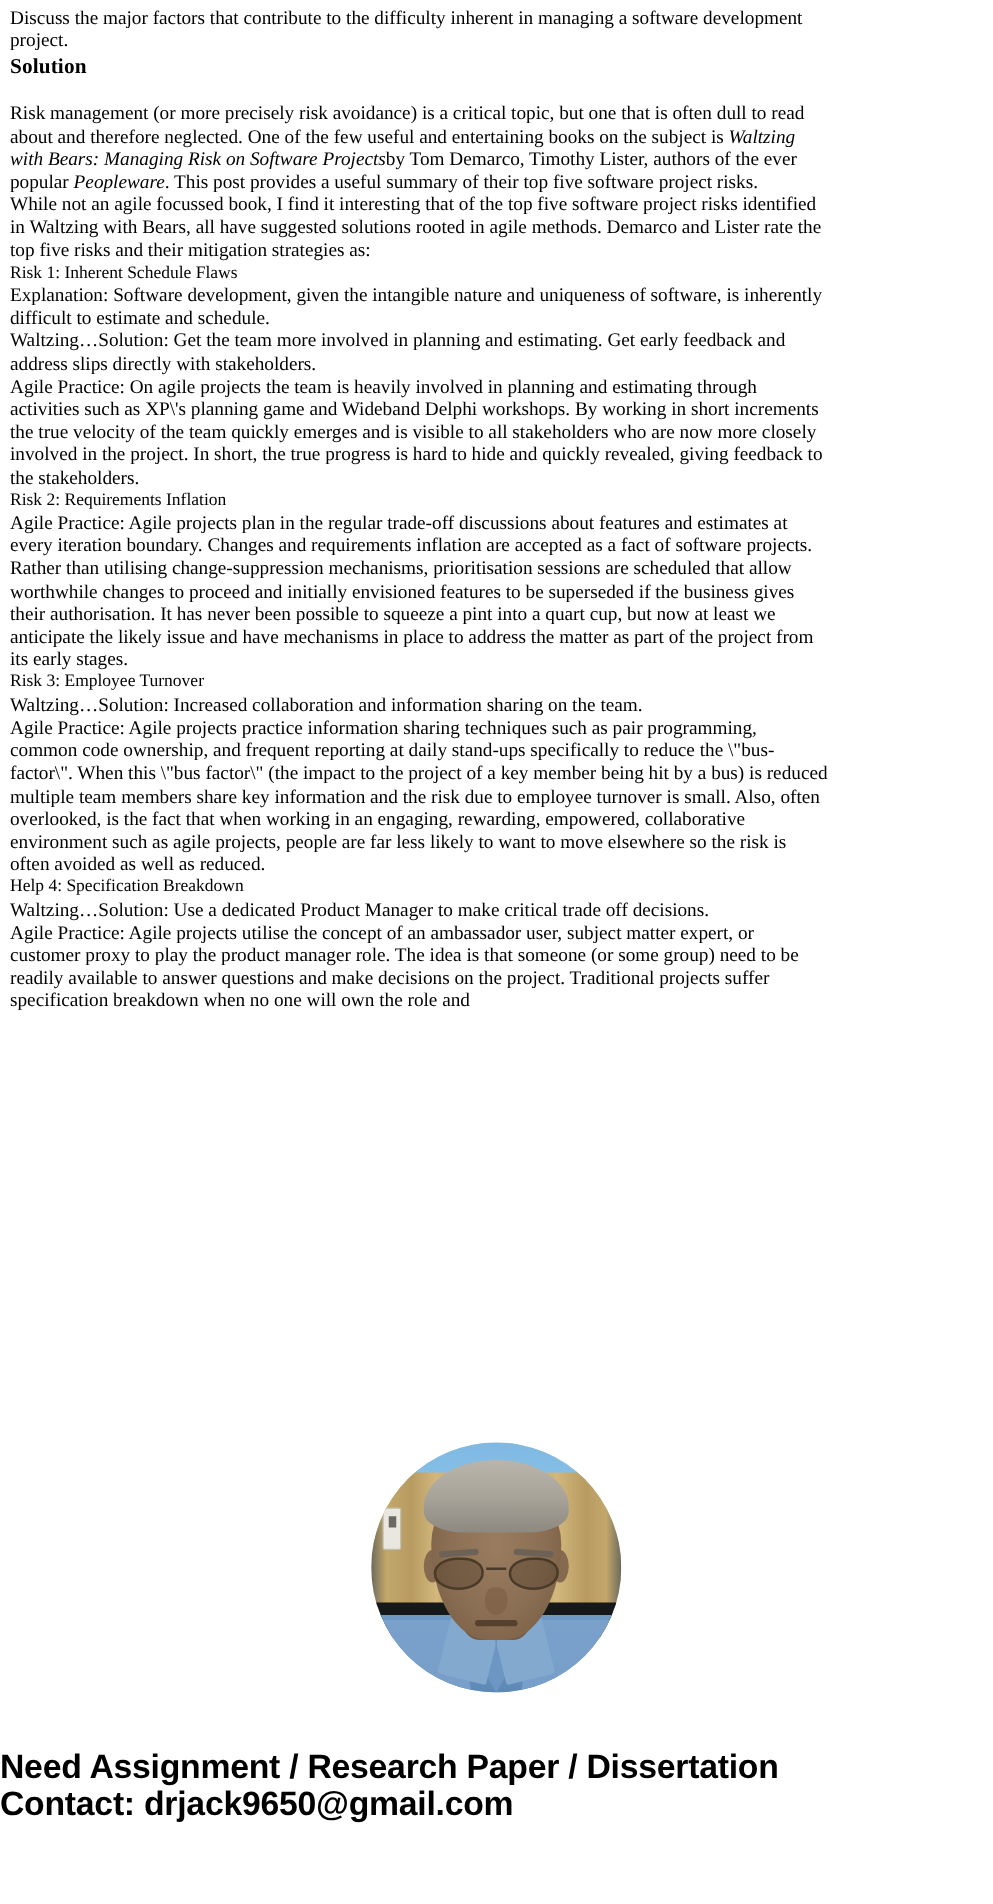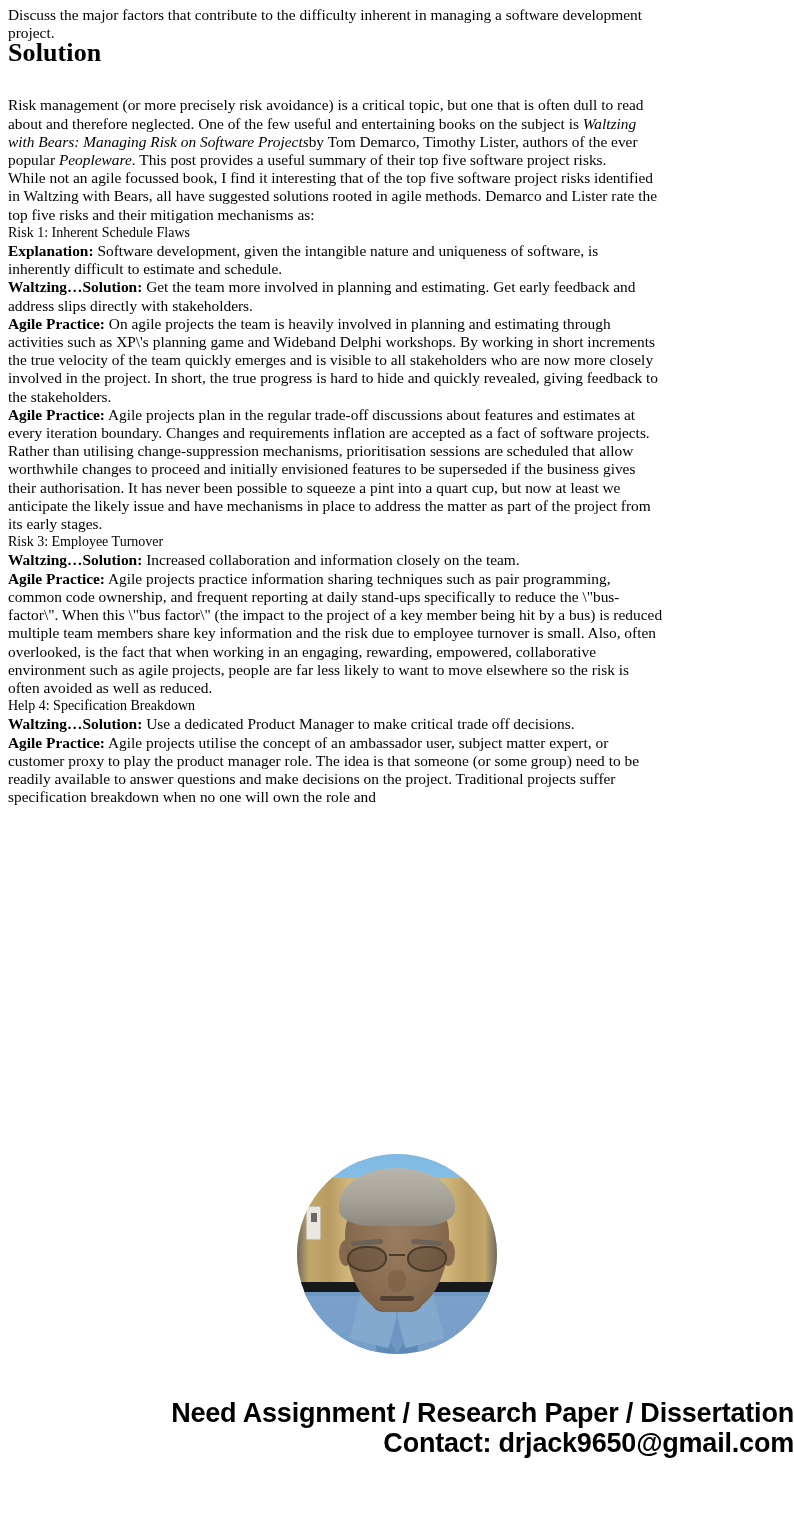--- a/index.html
+++ b/index.html
@@ -38,33 +38,33 @@
     font-size: 15.4px;
     line-height: 18.2px;
     margin-bottom: 15px;
     text-align: left;
     word-spacing: 0px;
   }
   .intro {
     margin-bottom: 19px;
   }
   h2.section-title {
-    font-size: 26px;
+    font-size: 17px;
     font-weight: bold;
     line-height: 22px;
-    margin: 0 0 32px 0;
+    margin: 0 0 18px 0;
     letter-spacing: 0.1px;
   }
   .risk-title {
     font-size: 14px;
     line-height: 18.2px;
     margin-bottom: 15px;
   }
   .lbl {
-    font-weight: bold;
+    font-weight: normal;
   }
   .it {
     font-style: italic;
   }
 
   
   .photo-wrap {
     position: absolute;
     left: 297px;
     top: 1154px;
@@ -240,21 +240,21 @@
     background: #56402f;
     border-radius: 3px;
   }
 
   
   .promo {
     position: absolute;
     left: 0;
     right: 0;
     top: 1398px;
-    text-align: right;
+    text-align: left;
     font-family: "Liberation Sans", "DejaVu Sans", sans-serif;
     font-weight: bold;
     font-size: 27px;
     line-height: 30px;
     color: #000000;
     letter-spacing: -0.2px;
   }
   .promo .line { display: block; }
 </style>
 </head>
@@ -262,31 +262,32 @@
 
 <div class="doc-clip">
   <div class="doc">
 
     <p class="para intro">Discuss the major factors that contribute to the difficulty inherent in managing a software development project.</p>
 
     <h2 class="section-title">Solution</h2>
 
     <p class="para"><span>Risk management (or more precisely risk avoidance) is a critical topic, but one that is often dull to read about and therefore neglected. One of the few useful and entertaining books on the subject is </span><span class="it">Waltzing with Bears: Managing Risk on Software Projects</span><span>by Tom Demarco, Timothy Lister, authors of the ever popular </span><span class="it">Peopleware</span><span>. This post provides a useful summary of their top five software project risks.</span></p>
 
-    <p class="para">While not an agile focussed book, I find it interesting that of the top five software project risks identified in Waltzing with Bears, all have suggested solutions rooted in agile methods. Demarco and Lister rate the top five risks and their mitigation mechanisms as:</p>
+    <p class="para">While not an agile focussed book, I find it interesting that of the top five software project risks identified in Waltzing with Bears, all have suggested solutions rooted in agile methods. Demarco and Lister rate the top five risks and their mitigation strategies as:</p>
 
     <p class="risk-title">Risk 1: Inherent Schedule Flaws</p>
     <p class="para"><span class="lbl">Explanation:</span> <span>Software development, given the intangible nature and uniqueness of software, is inherently difficult to estimate and schedule.</span></p>
     <p class="para"><span class="lbl">Waltzing…Solution:</span> <span>Get the team more involved in planning and estimating. Get early feedback and address slips directly with stakeholders.</span></p>
     <p class="para"><span class="lbl">Agile Practice:</span> <span>On agile projects the team is heavily involved in planning and estimating through activities such as XP\'s planning game and Wideband Delphi workshops. By working in short increments the true velocity of the team quickly emerges and is visible to all stakeholders who are now more closely involved in the project. In short, the true progress is hard to hide and quickly revealed, giving feedback to the stakeholders.</span></p>
 
+    <p class="risk-title">Risk 2: Requirements Inflation</p>
     <p class="para"><span class="lbl">Agile Practice:</span> <span>Agile projects plan in the regular trade-off discussions about features and estimates at every iteration boundary. Changes and requirements inflation are accepted as a fact of software projects. Rather than utilising change-suppression mechanisms, prioritisation sessions are scheduled that allow worthwhile changes to proceed and initially envisioned features to be superseded if the business gives their authorisation. It has never been possible to squeeze a pint into a quart cup, but now at least we anticipate the likely issue and have mechanisms in place to address the matter as part of the project from its early stages.</span></p>
 
     <p class="risk-title">Risk 3: Employee Turnover</p>
-    <p class="para"><span class="lbl">Waltzing…Solution:</span> <span>Increased collaboration and information closely on the team.</span></p>
+    <p class="para"><span class="lbl">Waltzing…Solution:</span> <span>Increased collaboration and information sharing on the team.</span></p>
     <p class="para"><span class="lbl">Agile Practice:</span> <span>Agile projects practice information sharing techniques such as pair programming, common code ownership, and frequent reporting at daily stand-ups specifically to reduce the \"bus-factor\". When this \"bus factor\" (the impact to the project of a key member being hit by a bus) is reduced multiple team members share key information and the risk due to employee turnover is small. Also, often overlooked, is the fact that when working in an engaging, rewarding, empowered, collaborative environment such as agile projects, people are far less likely to want to move elsewhere so the risk is often avoided as well as reduced.</span></p>
 
     <p class="risk-title">Help 4: Specification Breakdown</p>
     <p class="para"><span class="lbl">Waltzing…Solution:</span> <span>Use a dedicated Product Manager to make critical trade off decisions.</span></p>
     <p class="para"><span class="lbl">Agile Practice:</span> <span>Agile projects utilise the concept of an ambassador user, subject matter expert, or customer proxy to play the product manager role. The idea is that someone (or some group) need to be readily available to answer questions and make decisions on the project. Traditional projects suffer specification breakdown when no one will own the role and</span></p>
 
   </div>
 </div>
 
 <div class="photo-wrap">

